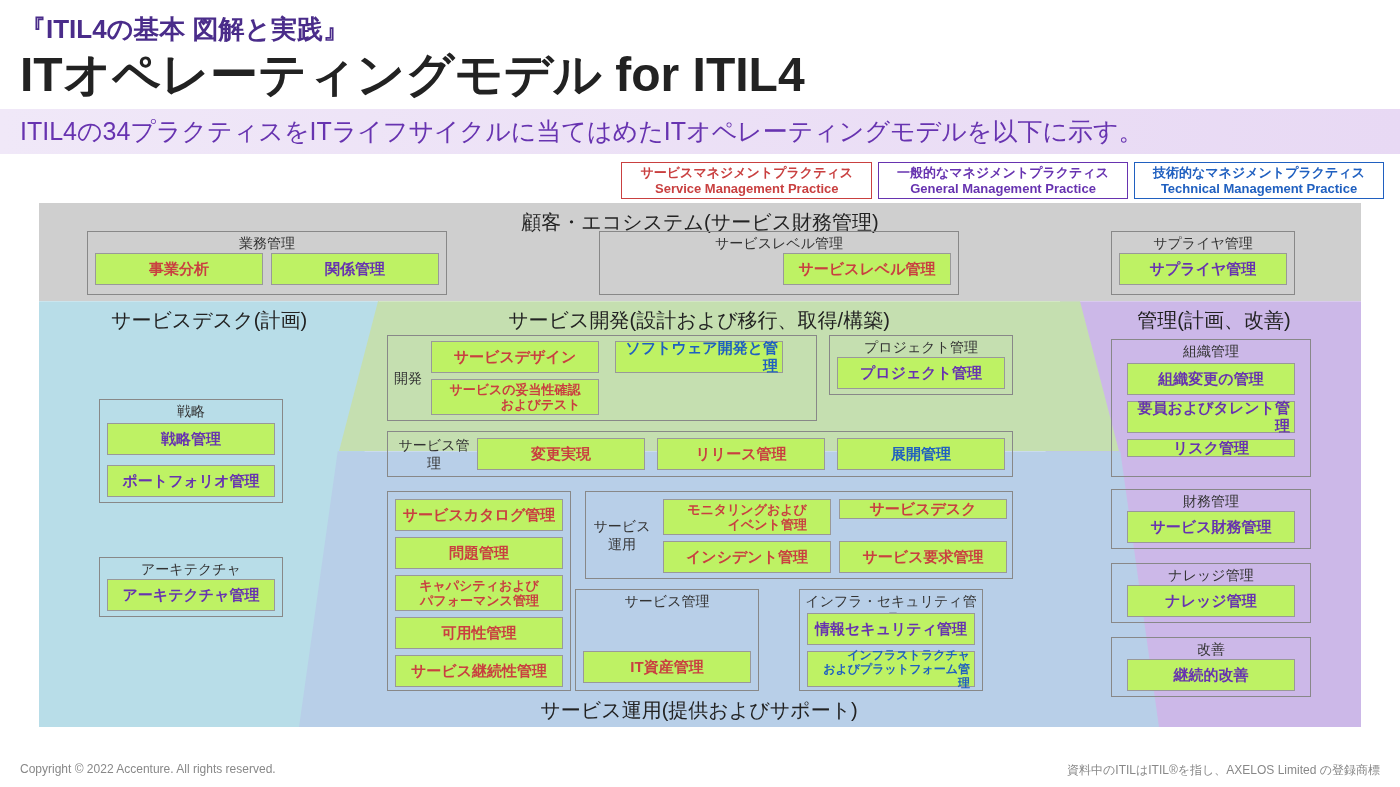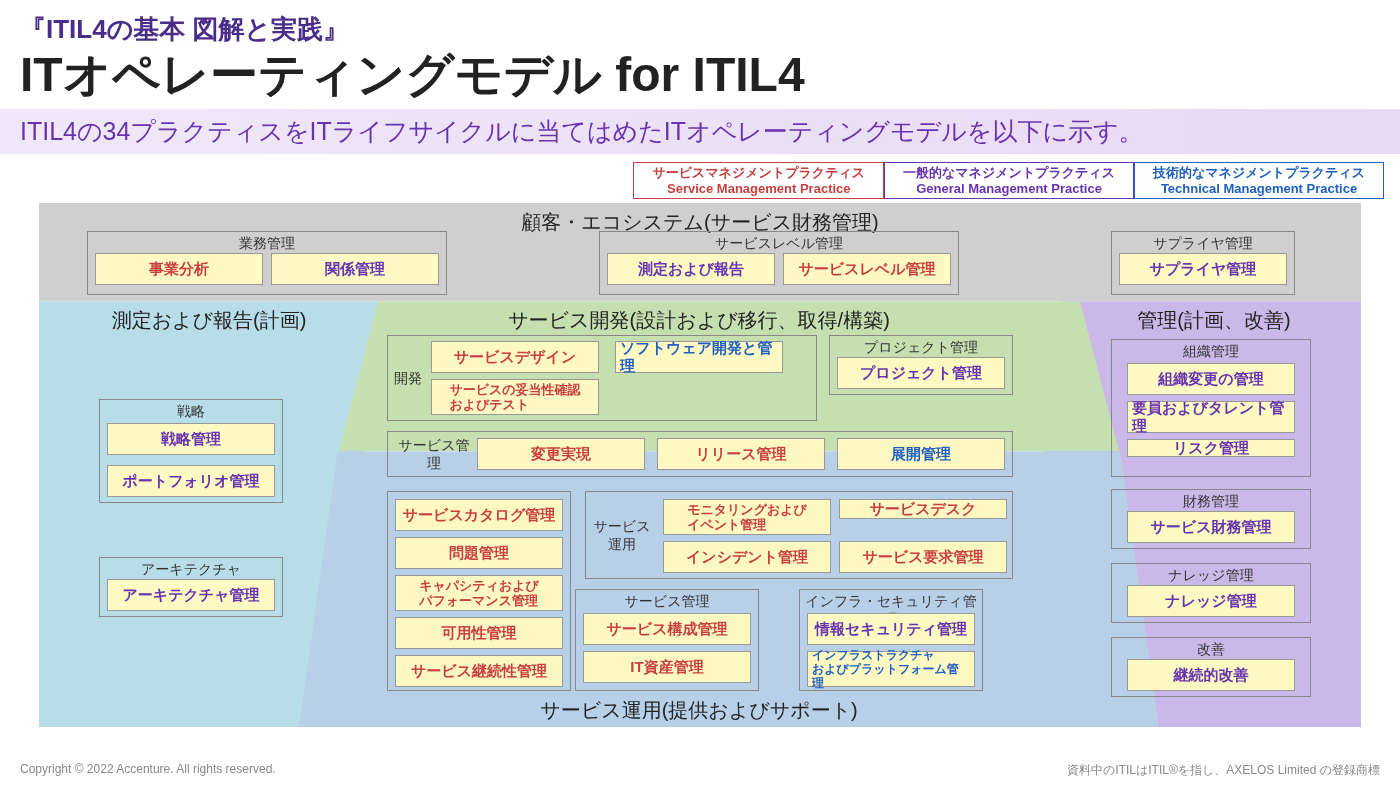--- a/index.html
+++ b/index.html
@@ -2,37 +2,37 @@
 <html><head>
 <meta charset="utf-8">
 <style>
 *{margin:0;padding:0;box-sizing:border-box;font-family:"Meiryo","Hiragino Sans",sans-serif}
 body{width:1400px;height:787px;background:#fff;position:relative;overflow:hidden}
 .header{padding:12px 20px 0}
 .subtitle{color:#4a2c8a;font-size:26px;font-weight:bold}
 .title{font-size:48px;font-weight:bold;color:#222;margin-top:-4px}
 .desc-band{background:linear-gradient(to right,#f0e8f8,#e8d9f4);padding:6px 20px;margin-top:2px}
 .desc{color:#6733b0;font-size:25px}
-.legend{display:flex;justify-content:flex-end;gap:0;padding:8px 16px 4px}
+.legend{display:flex;justify-content:flex-end;gap:6px;padding:8px 16px 4px}
 .legend-box{border:1.5px solid;padding:2px 18px;font-size:13px;font-weight:bold;text-align:center;line-height:1.2}
 .legend-box.red{border-color:#c94040;color:#c94040}
 .legend-box.purple{border-color:#6733b0;color:#6733b0}
 .legend-box.blue{border-color:#2060c0;color:#2060c0}
 .diagram{position:relative;width:1322px;height:524px;margin:0 auto}
 .bg{position:absolute}
 .bg-top{left:0;top:0;width:1322px;height:98px;background:#cfcfcf}
 .bg-strategy{left:0;top:98px;width:340px;height:426px;background:#b8dde8;clip-path:polygon(0 0,100% 0,88% 100%,0 100%)}
 .bg-dev{left:300px;top:98px;width:780px;height:150px;background:#c5dfb0;clip-path:polygon(5% 0,95% 0,100% 100%,0 100%)}
 .bg-ops{left:260px;top:248px;width:860px;height:276px;background:#b8cfe8;clip-path:polygon(4.5% 0,95.5% 0,100% 100%,0 100%)}
 .bg-mgmt{left:980px;top:98px;width:342px;height:426px;background:#ccb8e8;clip-path:polygon(12% 0,100% 0,100% 100%,0 100%)}
 .section-title{position:absolute;font-size:20px;color:#222;text-align:center}
 .group{position:absolute;border:1.5px solid #888;background:transparent}
 .group-title{position:absolute;top:3px;left:0;right:0;text-align:center;font-size:14px;color:#333}
 .group-title-left{position:absolute;left:6px;top:50%;transform:translateY(-50%);font-size:14px;color:#333;text-align:center;line-height:1.3}
-.practice{position:absolute;background:#fef9c3;border:1.5px solid #999;display:flex;align-items:center;justify-content:center;font-size:15px;font-weight:bold;text-align:left;line-height:1.2;padding:2px 4px}
+.practice{position:absolute;background:#bef264;border:1.5px solid #999;display:flex;align-items:center;justify-content:center;font-size:15px;font-weight:bold;text-align:right;line-height:1.2;padding:2px 4px}
 .practice.red{color:#c94040}
 .practice.purple{color:#6733b0}
 .practice.blue{color:#2060c0}
 .footer{position:absolute;bottom:8px;left:20px;right:20px;display:flex;justify-content:space-between;font-size:12px;color:#888}
 </style>
 </head>
 <body>
 
 <div class="header">
   <div class="subtitle">『ITIL4の基本 図解と実践』</div>
@@ -49,35 +49,34 @@
 </div>
 
 <div class="diagram">
   <div class="bg bg-top"></div>
   <div class="bg bg-strategy"></div>
   <div class="bg bg-mgmt"></div>
   <div class="bg bg-dev"></div>
   <div class="bg bg-ops"></div>
 
   <div class="section-title" style="left:0;top:6px;width:1322px">顧客・エコシステム(サービス財務管理)</div>
-  <div class="section-title" style="left:30px;top:104px;width:280px">測定および報告(計画)</div>
+  <div class="section-title" style="left:30px;top:104px;width:280px">サービスデスク(計画)</div>
   <div class="section-title" style="left:360px;top:104px;width:600px">サービス開発(設計および移行、取得/構築)</div>
   <div class="section-title" style="left:360px;top:494px;width:600px">サービス運用(提供およびサポート)</div>
   <div class="section-title" style="left:1060px;top:104px;width:230px">管理(計画、改善)</div>
 
   <div class="group" style="left:48px;top:28px;width:360px;height:64px">
     <div class="group-title">業務管理</div>
   </div>
   <div class="practice red" style="left:56px;top:50px;width:168px;height:32px">事業分析</div>
   <div class="practice purple" style="left:232px;top:50px;width:168px;height:32px">関係管理</div>
 
   <div class="group" style="left:560px;top:28px;width:360px;height:64px">
     <div class="group-title">サービスレベル管理</div>
   </div>
-  <div class="practice purple" style="left:568px;top:50px;width:168px;height:32px">測定および報告</div>
   <div class="practice red" style="left:744px;top:50px;width:168px;height:32px">サービスレベル管理</div>
 
   <div class="group" style="left:1072px;top:28px;width:184px;height:64px">
     <div class="group-title">サプライヤ管理</div>
   </div>
   <div class="practice purple" style="left:1080px;top:50px;width:168px;height:32px">サプライヤ管理</div>
 
   <div class="group" style="left:60px;top:196px;width:184px;height:104px">
     <div class="group-title">戦略</div>
   </div>
@@ -119,21 +118,20 @@
     <div class="group-title-left" style="width:60px">サービス<br>運用</div>
   </div>
   <div class="practice red" style="left:624px;top:296px;width:168px;height:36px;font-size:13px">モニタリングおよび<br>イベント管理</div>
   <div class="practice red" style="left:800px;top:296px;width:168px;height:20px">サービスデスク</div>
   <div class="practice red" style="left:624px;top:338px;width:168px;height:32px">インシデント管理</div>
   <div class="practice red" style="left:800px;top:338px;width:168px;height:32px">サービス要求管理</div>
 
   <div class="group" style="left:536px;top:386px;width:184px;height:102px">
     <div class="group-title">サービス管理</div>
   </div>
-  <div class="practice red" style="left:544px;top:410px;width:168px;height:32px">サービス構成管理</div>
   <div class="practice red" style="left:544px;top:448px;width:168px;height:32px">IT資産管理</div>
 
   <div class="group" style="left:760px;top:386px;width:184px;height:102px">
     <div class="group-title">インフラ・セキュリティ管理</div>
   </div>
   <div class="practice purple" style="left:768px;top:410px;width:168px;height:32px">情報セキュリティ管理</div>
   <div class="practice blue" style="left:768px;top:448px;width:168px;height:36px;font-size:12px">インフラストラクチャ<br>およびプラットフォーム管理</div>
 
   <div class="group" style="left:1072px;top:136px;width:200px;height:138px">
     <div class="group-title">組織管理</div>

